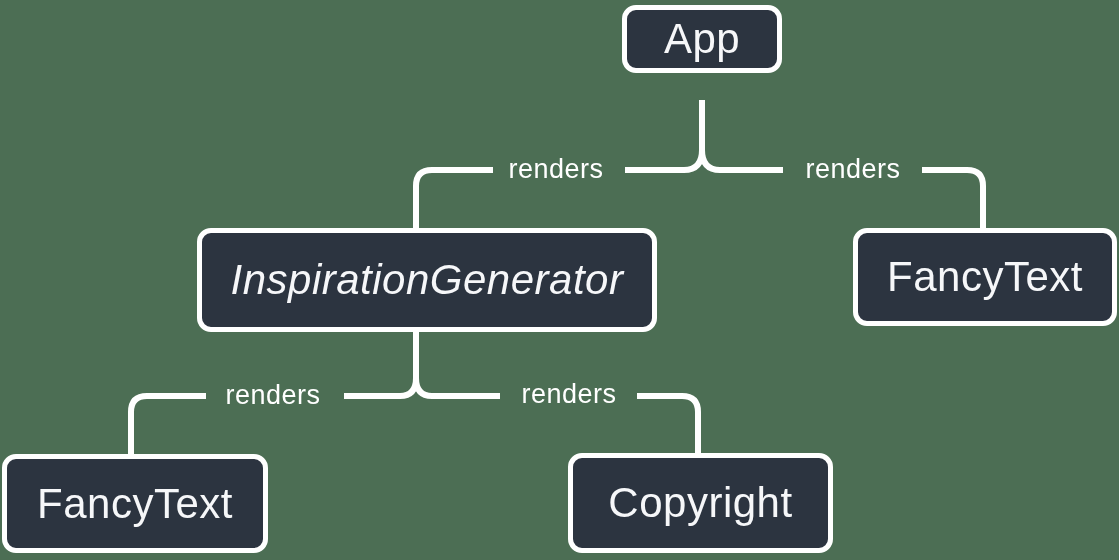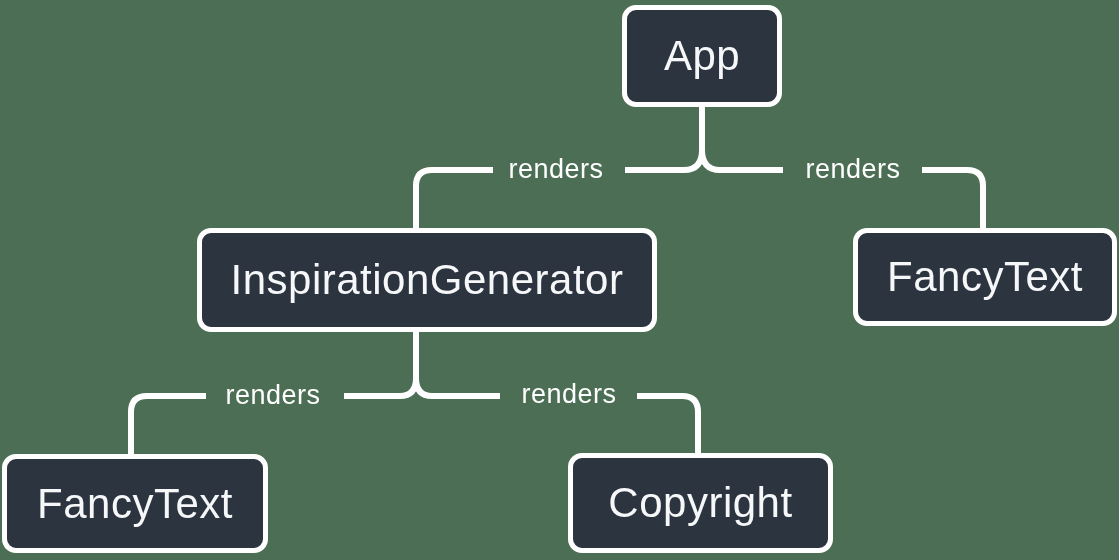--- a/index.html
+++ b/index.html
@@ -36,22 +36,22 @@
     border-radius: 14px;
     display: flex;
     align-items: center;
     justify-content: center;
     color: var(--text, #f6f7f9);
     font-size: 42px;
     font-weight: 400;
     letter-spacing: 0.5px;
     white-space: nowrap;
   }
-  .node-app            { left: 622px; top: 5px;   width: 160px; height: 102px;  }
-  .node-inspiration    { left: 197px; top: 228px; width: 460px; height: 104px; }
+  .node-app            { left: 622px; top: 5px;   width: 160px; height: 68px;  }
+  .node-inspiration    { left: 197px; top: 228px; width: 460px; height: 104px; font-style: italic; }
   .node-fancy-top      { left: 853px; top: 228px; width: 264px; height: 98px;  }
   .node-fancy-bottom   { left: 2px;   top: 454px; width: 266px; height: 99px;  }
   .node-copyright      { left: 568px; top: 453px; width: 265px; height: 100px; }
   .edge-label {
     position: absolute;
     transform: translate(-50%, -50%);
     color: var(--line, #ffffff);
     font-size: 27px;
     font-weight: 400;
     letter-spacing: 0.5px;

